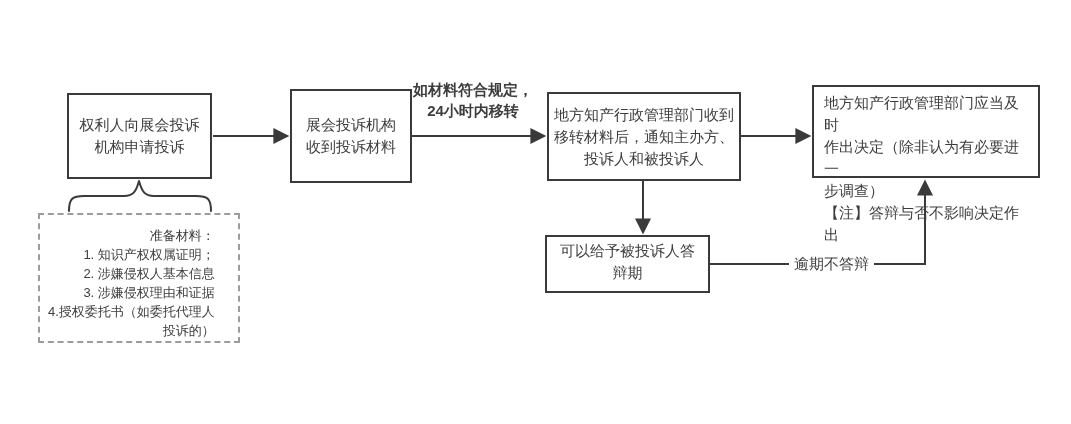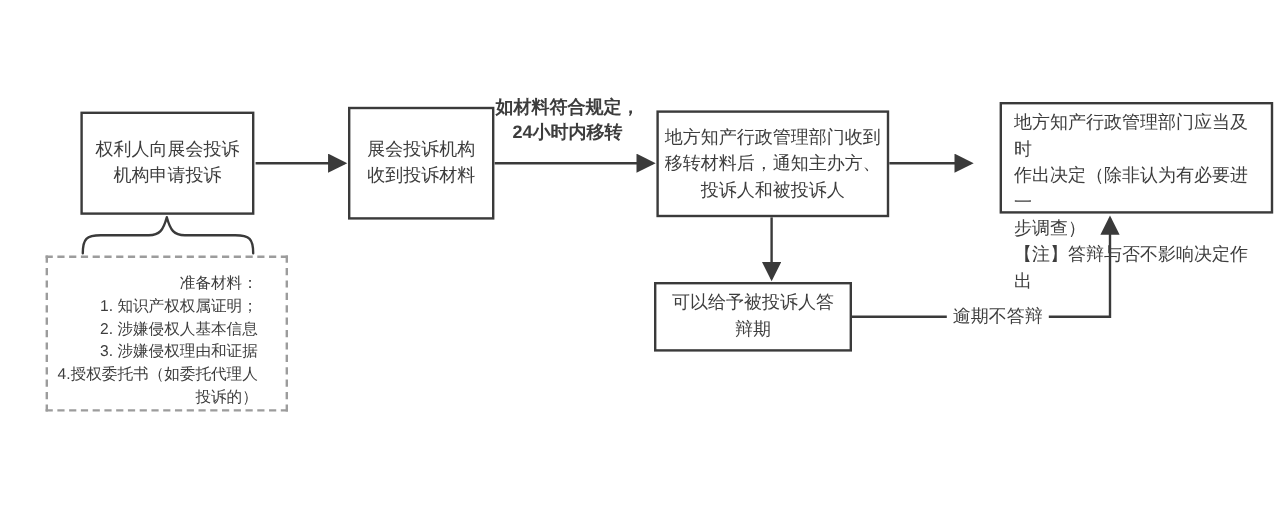--- a/index.html
+++ b/index.html
@@ -40,21 +40,20 @@
     text-align: center;
     white-space: pre-line;
     font-size: 15px;
     line-height: 22px;
   }
   .node.left-align {
     justify-content: flex-start;
     align-items: flex-start;
     text-align: left;
     padding: 5px 8px 0 10px;
-    margin-left: 21px;
   }
   .node.dashed {
     border: 2px dashed var(--dashed-border);
     align-items: flex-start;
     justify-content: flex-start;
     text-align: right;
     font-size: 13px;
     line-height: 19px;
     padding: 11px 8px 0 8px;
   }
@@ -100,21 +99,21 @@
   <div class="node" style="left:67px; top:93px; width:145px; height:86px;">权利人向展会投诉
 机构申请投诉</div>
 
   <div class="node" style="left:290px; top:89px; width:122px; height:94px;">展会投诉机构
 收到投诉材料</div>
 
   <div class="node" style="left:547px; top:92px; width:194px; height:89px;text-align:center;">地方知产行政管理部门收到
 移转材料后，通知主办方、
 投诉人和被投诉人</div>
 
-  <div class="node" style="left:545px; top:235px; width:165px; height:58px;">可以给予被投诉人答
+  <div class="node" style="left:545px; top:235px; width:165px; height:58px;font-family:Liberation Mono, monospace;">可以给予被投诉人答
 辩期</div>
 
   <div class="node left-align" style="left:812px; top:85px; width:228px; height:93px;">地方知产行政管理部门应当及时
 作出决定（除非认为有必要进一
 步调查）
 【注】答辩与否不影响决定作出</div>
 
   <div class="node dashed" style="left:38px; top:213px; width:202px; height:130px;">准备材料：
 1. 知识产权权属证明；
 2. 涉嫌侵权人基本信息

